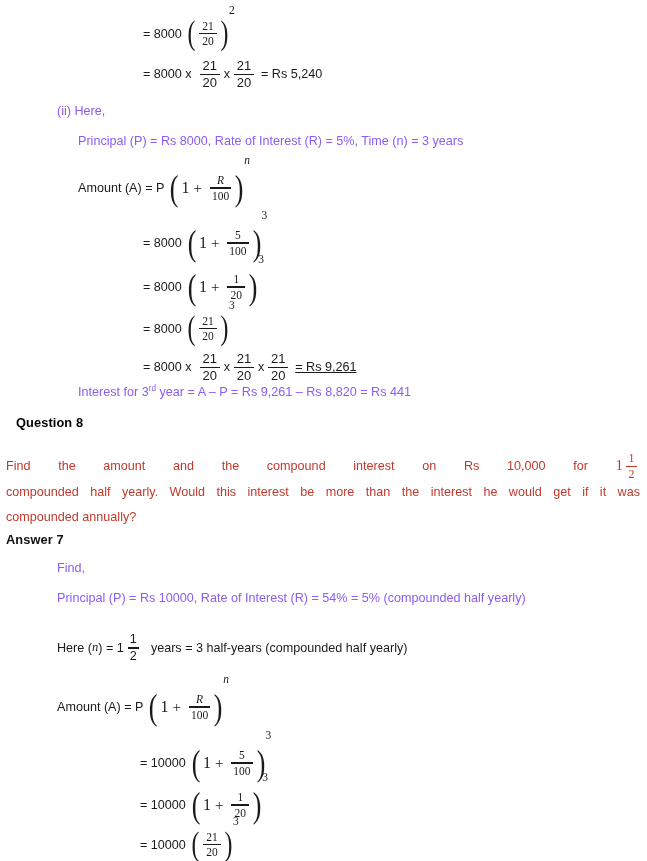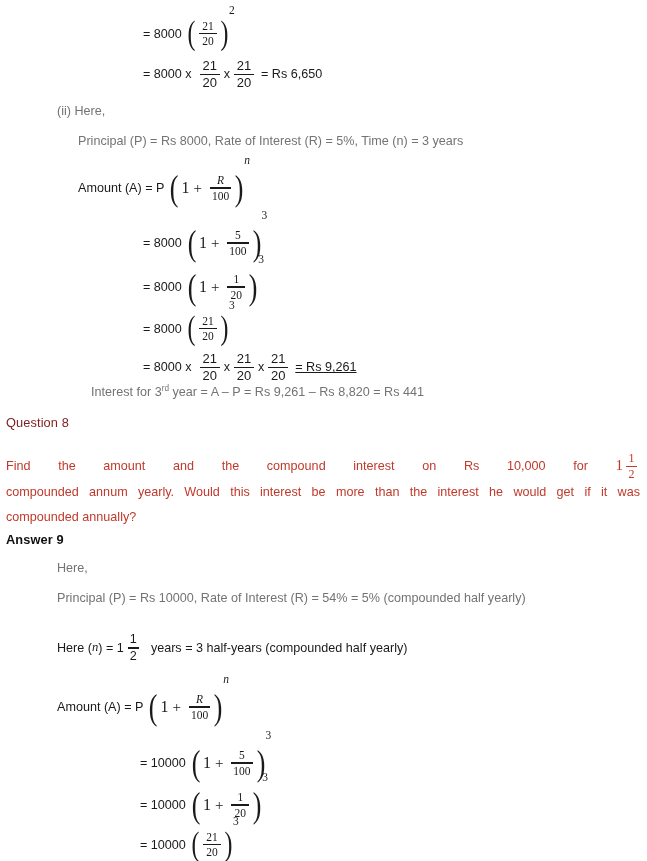--- a/index.html
+++ b/index.html
@@ -20,21 +20,21 @@
     width: 647px;
     height: 861px;
   }
 
   
   .row {
     position: absolute;
     white-space: nowrap;
     font-size: 12.4px;
     line-height: 1;
-    color: #737373;
+    color: #8b5cf6;
   }
   .row.plain { font-size: 12.6px; }
 
   
   .mathline {
     position: absolute;
     display: flex;
     align-items: center;
     white-space: nowrap;
     font-size: 12.6px;
@@ -125,23 +125,24 @@
   sup.ord {
     font-size: 8.2px;
     vertical-align: super;
     line-height: 0;
   }
 
   
   .qheading {
     position: absolute;
     font-size: 12.8px;
-    font-weight: normal;
-    color: #7f1d1d;
+    font-weight: bold;
+    color: #000000;
     letter-spacing: 0.1px;
+    margin-left: 10px;
   }
   .aheading {
     position: absolute;
     font-size: 12.8px;
     font-weight: bold;
     color: #111111;
     letter-spacing: 0.1px;
   }
 
   
@@ -209,21 +210,21 @@
       <span class="num">21</span>
       <span class="bar"></span>
       <span class="den">20</span>
     </span>
     <span>x</span>
     <span class="frac">
       <span class="num">21</span>
       <span class="bar"></span>
       <span class="den">20</span>
     </span>
-    <span style="margin-left:3px;">= Rs 6,650</span>
+    <span style="margin-left:3px;">= Rs 5,240</span>
   </div>
 
   <div class="row plain" style="left:57px; top:105px;">(ii) Here,</div>
 
   <div class="row plain" style="left:78px; top:135px;">Principal (P) = Rs 8000, Rate of Interest (R) = 5%, Time (n) = 3 years</div>
 
   <div class="mathline" style="left:78px; top:167px;">
     <span class="lead">Amount (A) = P</span>
     <span class="grp">
       <span class="paren p1">(</span>
@@ -300,42 +301,42 @@
     </span>
     <span>x</span>
     <span class="frac">
       <span class="num">21</span>
       <span class="bar"></span>
       <span class="den">20</span>
     </span>
     <span style="margin-left:3px;text-decoration:underline;">= Rs 9,261</span>
   </div>
 
-  <div class="row plain" style="left:91px; top:386px;">
+  <div class="row plain" style="left:78px; top:386px;">
     <span>Interest for 3</span><sup class="ord">rd</sup><span> year = A – P = Rs 9,261 – Rs 8,820 = Rs 441</span>
   </div>
 
   <div class="qheading" style="left:6px; top:415px;">Question 8</div>
 
   <div class="qbody" style="left:6px; top:452px; width:634px;">
     <span class="ln">
       <span>Find the amount and the compound interest on Rs 10,000 for</span>
       <span class="bigone">1</span><span class="rfrac">
           <span class="num">1</span>
           <span class="bar"></span>
           <span class="den">2</span>
         </span>
     </span>
-    <span class="ln">compounded annum yearly. Would this interest be more than the interest he would get if it was</span>
+    <span class="ln">compounded half yearly. Would this interest be more than the interest he would get if it was</span>
     <span class="ln last">compounded annually?</span>
   </div>
 
-  <div class="aheading" style="left:6px; top:532px;">Answer 9</div>
-
-  <div class="row plain" style="left:57px; top:562px;">Here,</div>
+  <div class="aheading" style="left:6px; top:532px;">Answer 7</div>
+
+  <div class="row plain" style="left:57px; top:562px;">Find,</div>
 
   <div class="row plain" style="left:57px; top:592px;">Principal (P) = Rs 10000, Rate of Interest (R) = 54% = 5% (compounded half yearly)</div>
 
   <div class="mathline" style="left:57px; top:633px;">
     <span>Here (</span>
       <span class="sit" style="font-size:12.6px;">n</span>
       <span>) = 1</span>
     <span class="frac" style="font-size:12.6px;">
       <span class="num">1</span>
       <span class="bar" style="min-width:11px;"></span>

